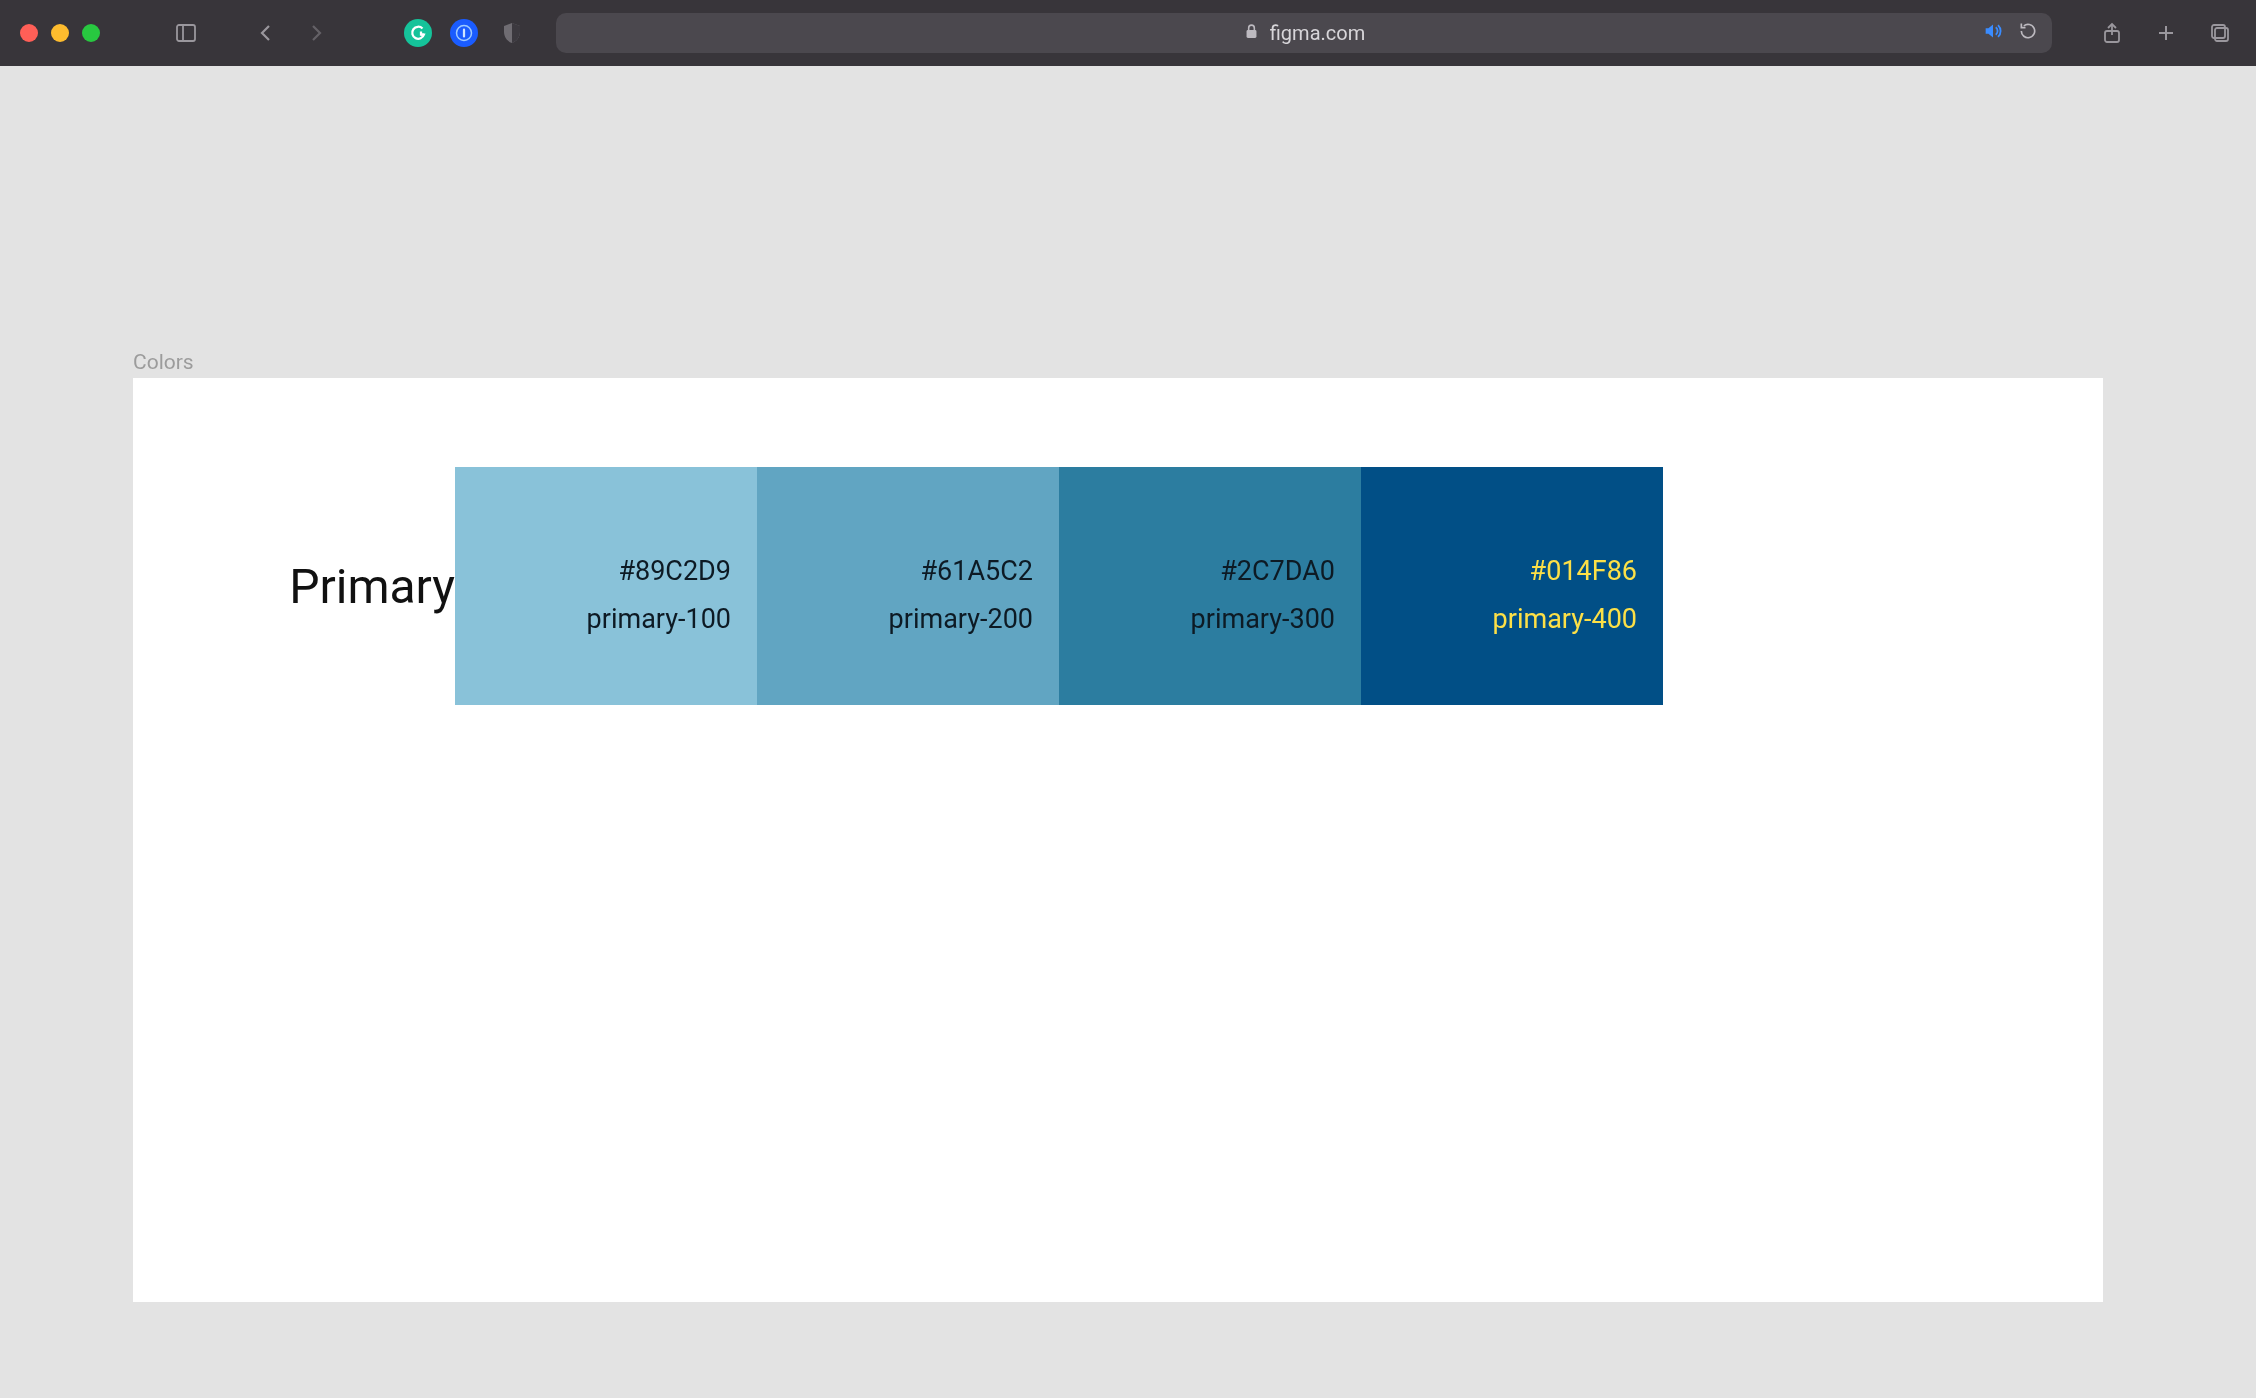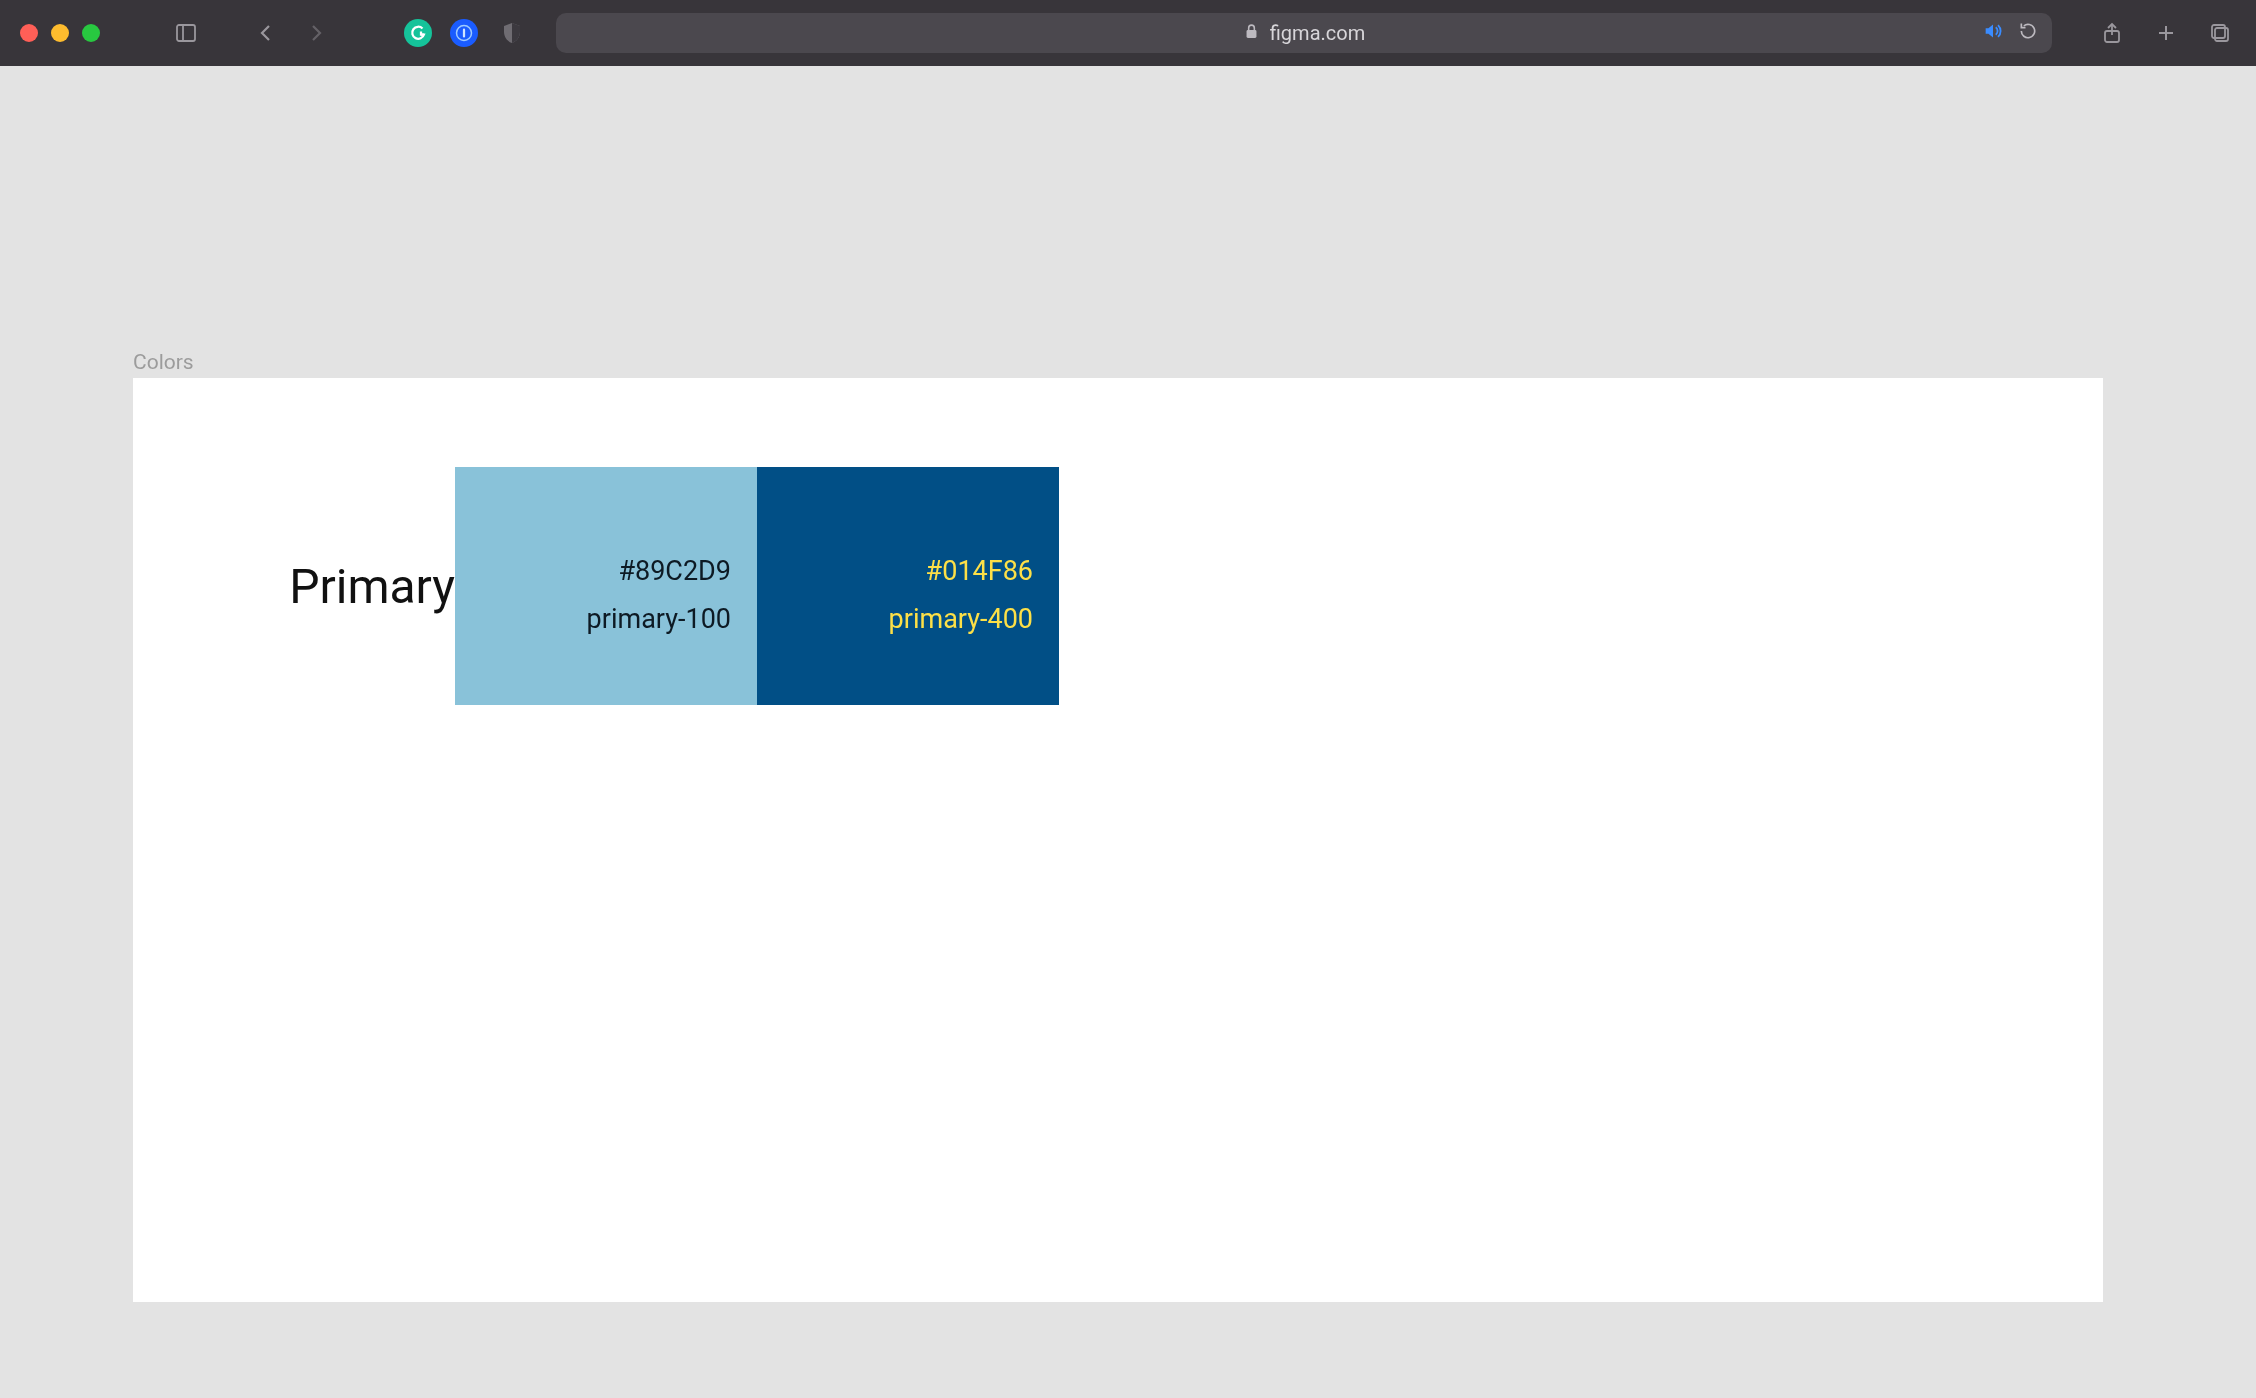--- a/index.html
+++ b/index.html
@@ -232,20 +232,28 @@
   <div class="frame-label">Colors</div>
 
   <div class="frame">
     <div class="palette-row">
       <div class="palette-title">Primary</div>
       <div class="swatches">
         <div class="swatch" style="background:#89C2D9">
           <div class="hex dark-text">#89C2D9</div>
           <div class="token dark-text">primary-100</div>
         </div>
+        <div class="swatch" style="background:#61A5C2">
+          <div class="hex dark-text">#61A5C2</div>
+          <div class="token dark-text">primary-200</div>
+        </div>
+        <div class="swatch" style="background:#2C7DA0">
+          <div class="hex dark-text">#2C7DA0</div>
+          <div class="token dark-text">primary-300</div>
+        </div>
         <div class="swatch" style="background:#014F86">
           <div class="hex light-text">#014F86</div>
           <div class="token light-text">primary-400</div>
         </div>
       </div>
     </div>
   </div>
 
 </div>
 

